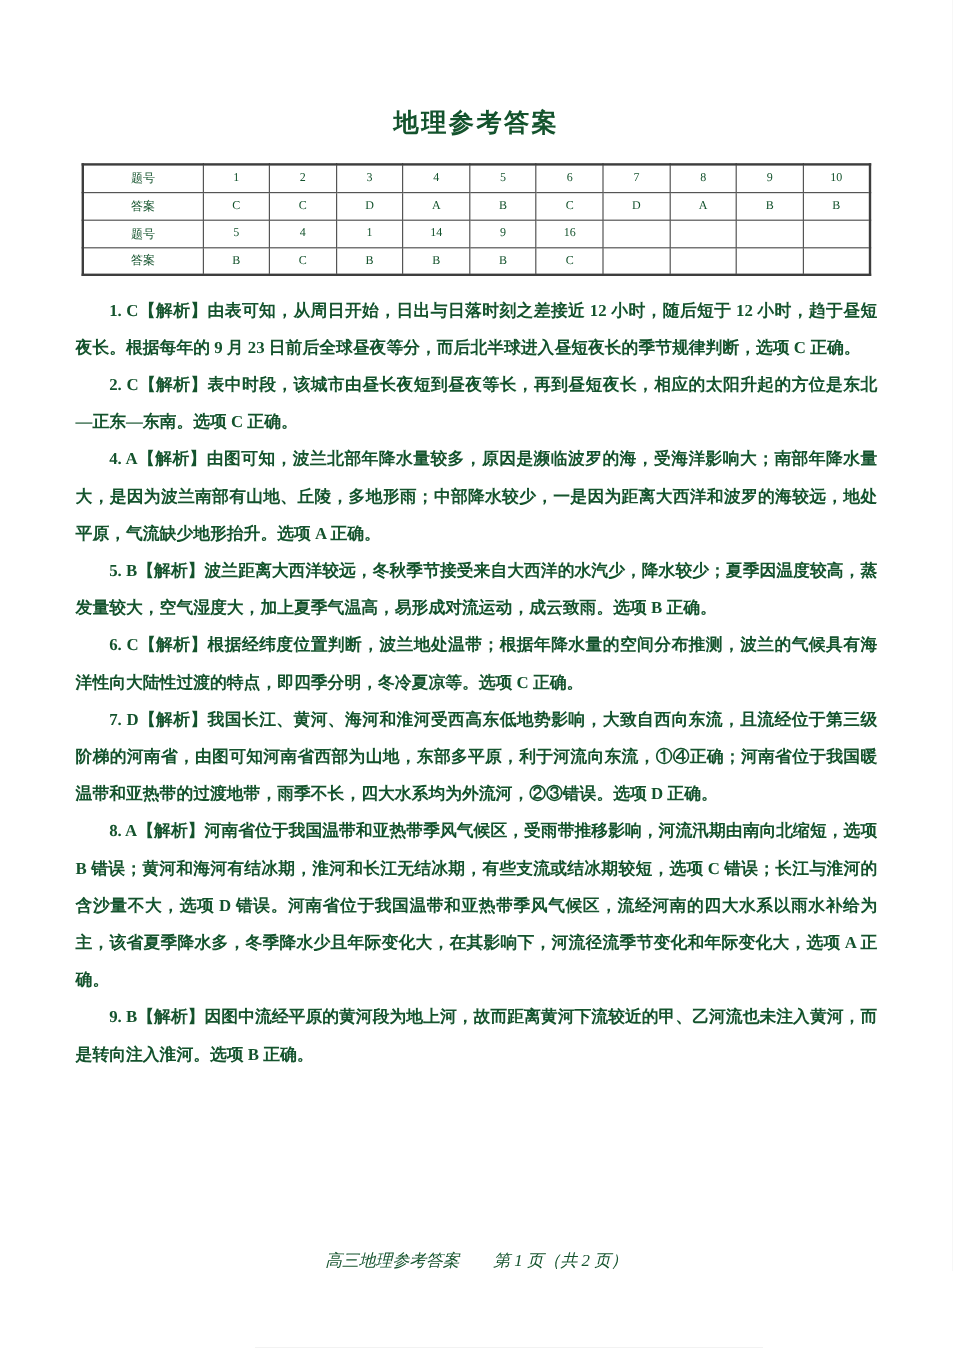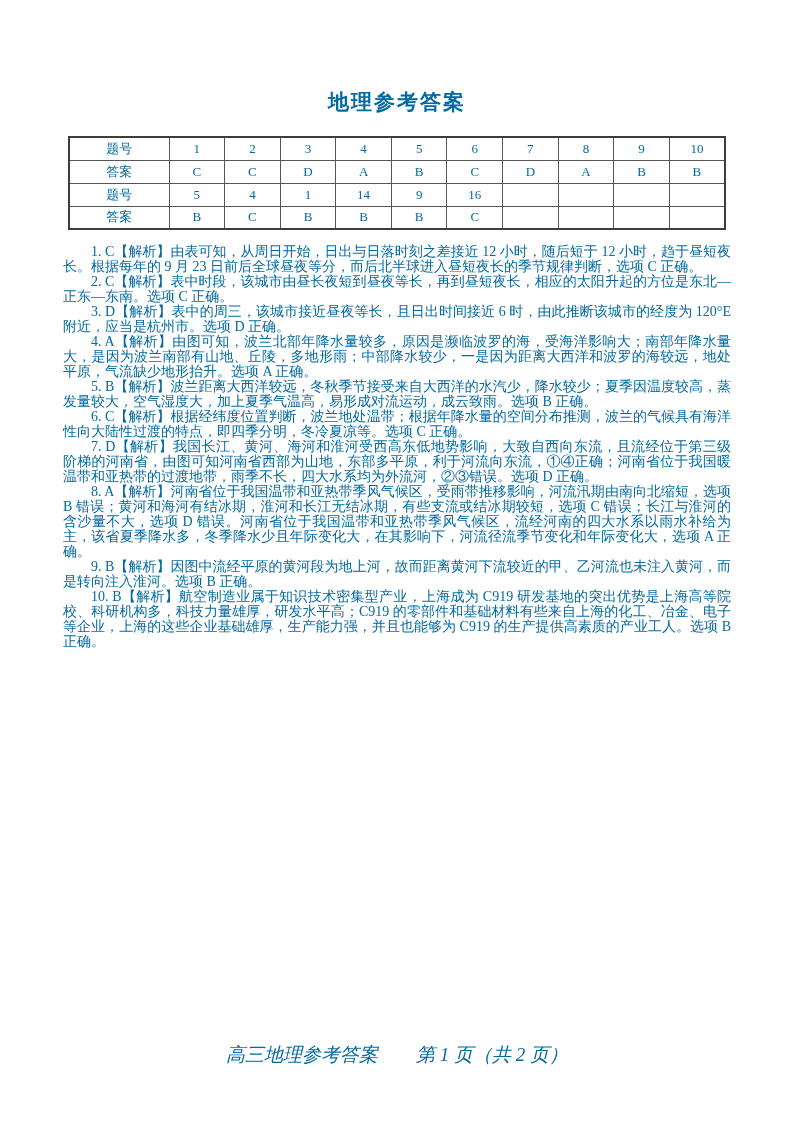--- a/index.html
+++ b/index.html
@@ -4,21 +4,21 @@
 <style>
   * { margin: 0; padding: 0; box-sizing: border-box; }
   html, body { background: #e8e8e8; }
   body { font-family: "Liberation Serif", "DejaVu Serif", serif; }
   .page {
     position: relative;
     width: 794px;
     height: 1123px;
     margin: 0 auto;
     background: #ffffff;
-    color: #0369a1;
+    color: #14532d;
     overflow: hidden;
   }
   .content {
     position: absolute;
     left: 63px;
     top: 0;
     width: 668px;
   }
   .doc-title {
     margin-top: 88px;
@@ -32,40 +32,41 @@
     width: 658px;
     border-collapse: collapse;
     border: 2px solid #3d3d3d;
     table-layout: fixed;
   }
   table.answers td, table.answers th {
     border: 1px solid #555555;
     height: 23px;
     text-align: center;
     vertical-align: middle;
-    font-size: 13px;
+    font-size: 10px;
     font-weight: 400;
     padding: 0;
   }
   table.answers col.head-col { width: 100px; }
   .paragraphs { margin-top: 14px; }
   .paragraphs p {
     font-size: 14px;
-    line-height: 15px;
+    line-height: 31px;
     text-align: justify;
     text-indent: 2em;
     word-break: break-all;
+    font-weight: bold;
   }
   .footer {
     position: absolute;
     left: 0;
     top: 1042px;
     width: 100%;
     text-align: center;
-    font-size: 19px;
+    font-size: 14px;
     font-style: italic;
   }
   .footer .gap { display: inline-block; width: 2em; }
 </style>
 </head>
 <body>
 
 <div class="page">
   <div class="content">
 
@@ -137,28 +138,26 @@
           <td></td>
           <td></td>
           <td></td>
         </tr>
       </tbody>
     </table>
 
     <div class="paragraphs">
       <p>1. C【解析】由表可知，从周日开始，日出与日落时刻之差接近 12 小时，随后短于 12 小时，趋于昼短夜长。根据每年的 9 月 23 日前后全球昼夜等分，而后北半球进入昼短夜长的季节规律判断，选项 C 正确。</p>
       <p>2. C【解析】表中时段，该城市由昼长夜短到昼夜等长，再到昼短夜长，相应的太阳升起的方位是东北—正东—东南。选项 C 正确。</p>
-      <p>3. D【解析】表中的周三，该城市接近昼夜等长，且日出时间接近 6 时，由此推断该城市的经度为 120°E 附近，应当是杭州市。选项 D 正确。</p>
       <p>4. A【解析】由图可知，波兰北部年降水量较多，原因是濒临波罗的海，受海洋影响大；南部年降水量大，是因为波兰南部有山地、丘陵，多地形雨；中部降水较少，一是因为距离大西洋和波罗的海较远，地处平原，气流缺少地形抬升。选项 A 正确。</p>
       <p>5. B【解析】波兰距离大西洋较远，冬秋季节接受来自大西洋的水汽少，降水较少；夏季因温度较高，蒸发量较大，空气湿度大，加上夏季气温高，易形成对流运动，成云致雨。选项 B 正确。</p>
       <p>6. C【解析】根据经纬度位置判断，波兰地处温带；根据年降水量的空间分布推测，波兰的气候具有海洋性向大陆性过渡的特点，即四季分明，冬冷夏凉等。选项 C 正确。</p>
       <p>7. D【解析】我国长江、黄河、海河和淮河受西高东低地势影响，大致自西向东流，且流经位于第三级阶梯的河南省，由图可知河南省西部为山地，东部多平原，利于河流向东流，①④正确；河南省位于我国暖温带和亚热带的过渡地带，雨季不长，四大水系均为外流河，②③错误。选项 D 正确。</p>
       <p>8. A【解析】河南省位于我国温带和亚热带季风气候区，受雨带推移影响，河流汛期由南向北缩短，选项 B 错误；黄河和海河有结冰期，淮河和长江无结冰期，有些支流或结冰期较短，选项 C 错误；长江与淮河的含沙量不大，选项 D 错误。河南省位于我国温带和亚热带季风气候区，流经河南的四大水系以雨水补给为主，该省夏季降水多，冬季降水少且年际变化大，在其影响下，河流径流季节变化和年际变化大，选项 A 正确。</p>
       <p>9. B【解析】因图中流经平原的黄河段为地上河，故而距离黄河下流较近的甲、乙河流也未注入黄河，而是转向注入淮河。选项 B 正确。</p>
-      <p>10. B【解析】航空制造业属于知识技术密集型产业，上海成为 C919 研发基地的突出优势是上海高等院校、科研机构多，科技力量雄厚，研发水平高；C919 的零部件和基础材料有些来自上海的化工、冶金、电子等企业，上海的这些企业基础雄厚，生产能力强，并且也能够为 C919 的生产提供高素质的产业工人。选项 B 正确。</p>
     </div>
 
   </div>
 
   <div class="footer">
     <span>高三地理参考答案</span><span class="gap"></span><span>第 1 页（共 2 页）</span>
   </div>
 </div>
 
 </body></html>

